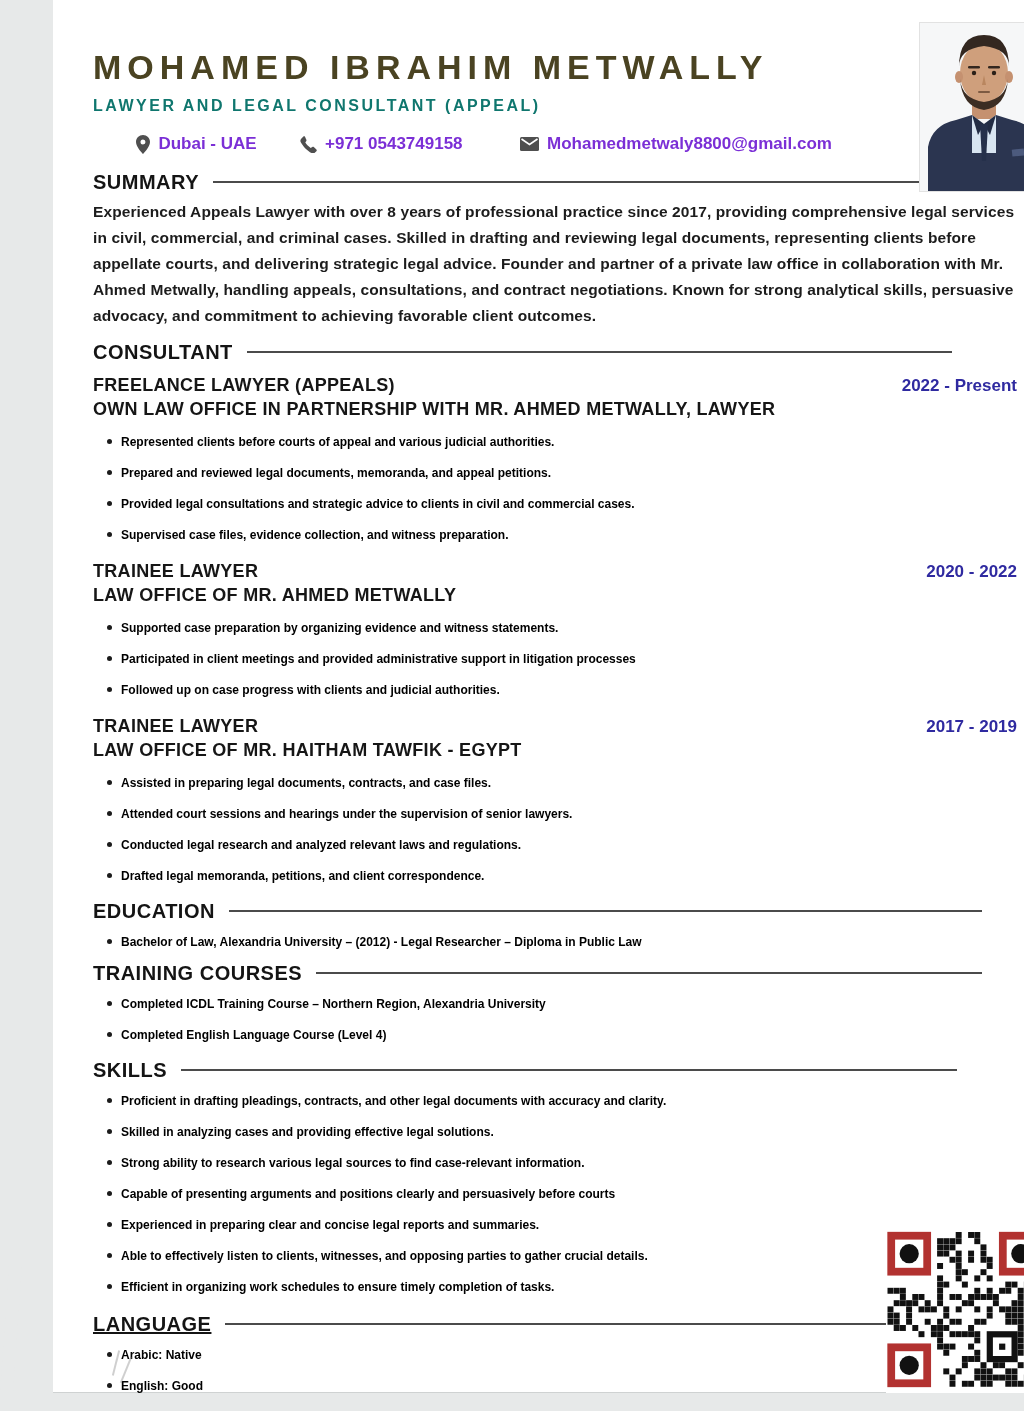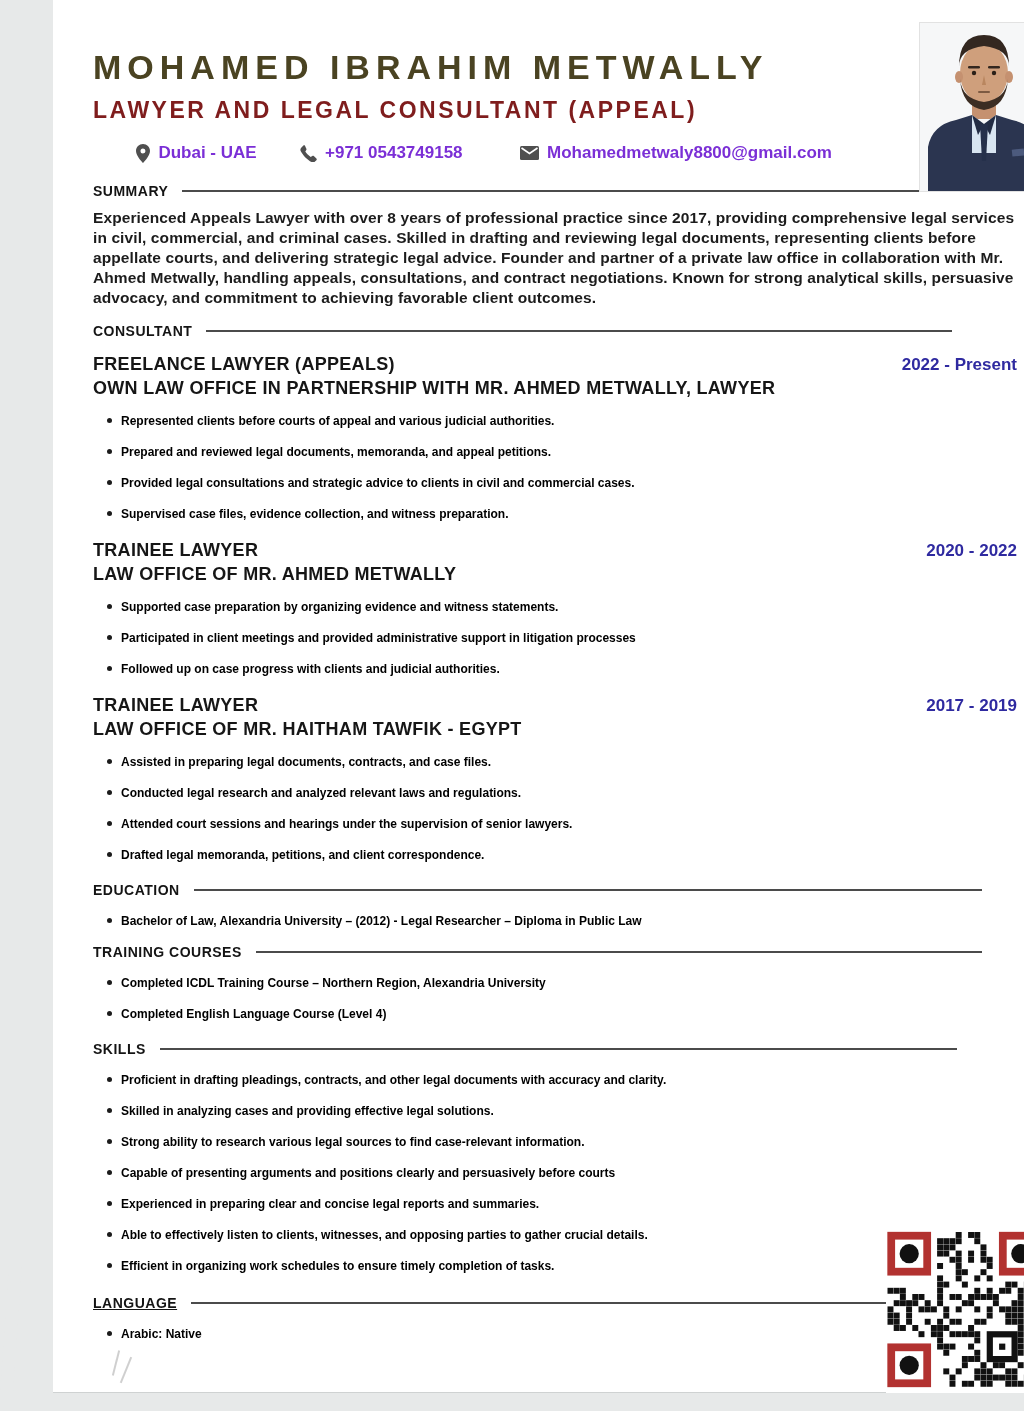--- a/index.html
+++ b/index.html
@@ -23,54 +23,54 @@
     position:absolute; left:0; top:1263px; width:13px; height:130px;
     background:#e7e9e9; transform:skewX(-4deg); transform-origin:bottom left;
   }
 
   
   .name {
     font-size:34px; font-weight:800; letter-spacing:6px;
     color:#4a4322; margin-top:12px; white-space:nowrap;
   }
   .role {
-    font-size:23px; font-weight:700; letter-spacing:2.5px;
-    color:#7f1d1d; margin-top:10px; white-space:nowrap;
+    font-size:16px; font-weight:700; letter-spacing:2.5px;
+    color:#0f766e; margin-top:10px; white-space:nowrap;
   }
   .contact { display:flex; align-items:center; margin-top:16px; height:26px; }
   .contact .item { display:flex; align-items:center; gap:8px;
     font-size:17px; font-weight:700; color:#7b2fd6; white-space:nowrap; }
   .contact .item.loc   { width:207px;justify-content:center; }
   .contact .item.phone { width:220px; }
   .contact .icon { display:inline-flex; flex:0 0 auto; }
   .contact .icon svg { display:block; }
 
   .photo {
     position:absolute; top:22px; left:866px; width:128px; height:170px;
     background:#f6f7f8; border:1px solid #e2e2e2; overflow:hidden;
   }
   .photo svg{ display:block; }
 
   
   .sec {
     display:flex; align-items:center;
-    font-size:14px; font-weight:800; letter-spacing:.5px; color:#141414;
+    font-size:20px; font-weight:800; letter-spacing:.5px; color:#141414;
     height:26px;
     justify-content:flex-end;
   }
   .sec .rule { flex:1; height:2px; background:#4b4b4b; margin-left:14px; }
   .sec.summary  { margin-top:12px; } .sec.summary  .rule{ margin-right:-25px; }
   .sec.exp      { margin-top:10px; } .sec.exp      .rule{ margin-right:65px;  }
   .sec.edu      { margin-top:6px;  } .sec.edu      .rule{ margin-right:35px;  }
   .sec.training { margin-top:2px;  } .sec.training .rule{ margin-right:35px;  }
   .sec.skills   { margin-top:6px;  } .sec.skills   .rule{ margin-right:60px;  }
   .sec.lang     { margin-top:8px;text-decoration:underline;  } .sec.lang     .rule{ margin-right:122px; }
 
   .summary-text {
-    margin-top:4px; font-size:15.5px; font-weight:700; line-height:20px;
+    margin-top:4px; font-size:15.5px; font-weight:700; line-height:26px;
     color:#1c1c1c; letter-spacing:.1px;
   }
 
   .job { margin-top:10px; }
   .job-head { display:flex; justify-content:space-between; align-items:baseline; }
   .job-title { font-size:18px; font-weight:800; color:#161616; letter-spacing:.3px; }
   .job-dates { font-size:17px; font-weight:700; color:#2f2aa0; white-space:nowrap; }
   .job-org   { font-size:18px; font-weight:800; color:#161616; letter-spacing:.3px; margin-top:3px; }
 
   ul.blist { list-style:none; margin-top:7px; }
@@ -206,22 +206,22 @@
   </div>
 
   <div class="job">
     <div class="job-head">
       <span class="job-title">TRAINEE LAWYER</span>
       <span class="job-dates">2017 - 2019</span>
     </div>
     <div class="job-org">LAW OFFICE OF MR. HAITHAM TAWFIK - EGYPT</div>
     <ul class="blist">
         <li>Assisted in preparing legal documents, contracts, and case files.</li>
+        <li>Attended court sessions and hearings under the supervision of senior lawyers.</li>
         <li>Conducted legal research and analyzed relevant laws and regulations.</li>
-        <li>Attended court sessions and hearings under the supervision of senior lawyers.</li>
         <li>Drafted legal memoranda, petitions, and client correspondence.</li>
       </ul>
   </div>
 
   <div class="sec edu">
     <span>EDUCATION</span>
     <span class="rule"></span>
   </div>
   <ul class="blist tight">
       <li>Bachelor of Law, Alexandria University – (2012) - Legal Researcher – Diploma in Public Law</li>
@@ -249,20 +249,21 @@
       <li>Able to effectively listen to clients, witnesses, and opposing parties to gather crucial details.</li>
       <li>Efficient in organizing work schedules to ensure timely completion of tasks.</li>
     </ul>
 
   <div class="sec lang">
     <span>LANGUAGE</span>
     <span class="rule"></span>
   </div>
   <ul class="blist tight">
       <li>Arabic: Native</li>
+      <li>English: Good</li>
     </ul>
 
   <div class="qr">
     <svg id="qr-svg" width="158" height="165" viewBox="0 0 158 165">
         <rect x="0" y="0" width="158" height="165" fill="#ffffff"></rect>
         <rect x="69.7" y="4" width="5.952" height="5.952" fill="#111111"></rect>
         <rect x="82.10000000000001" y="4" width="5.952" height="5.952" fill="#111111"></rect>
         <rect x="88.3" y="4" width="5.952" height="5.952" fill="#111111"></rect>
         <rect x="51.1" y="10.2" width="5.952" height="5.952" fill="#111111"></rect>
         <rect x="57.300000000000004" y="10.2" width="5.952" height="5.952" fill="#111111"></rect>

